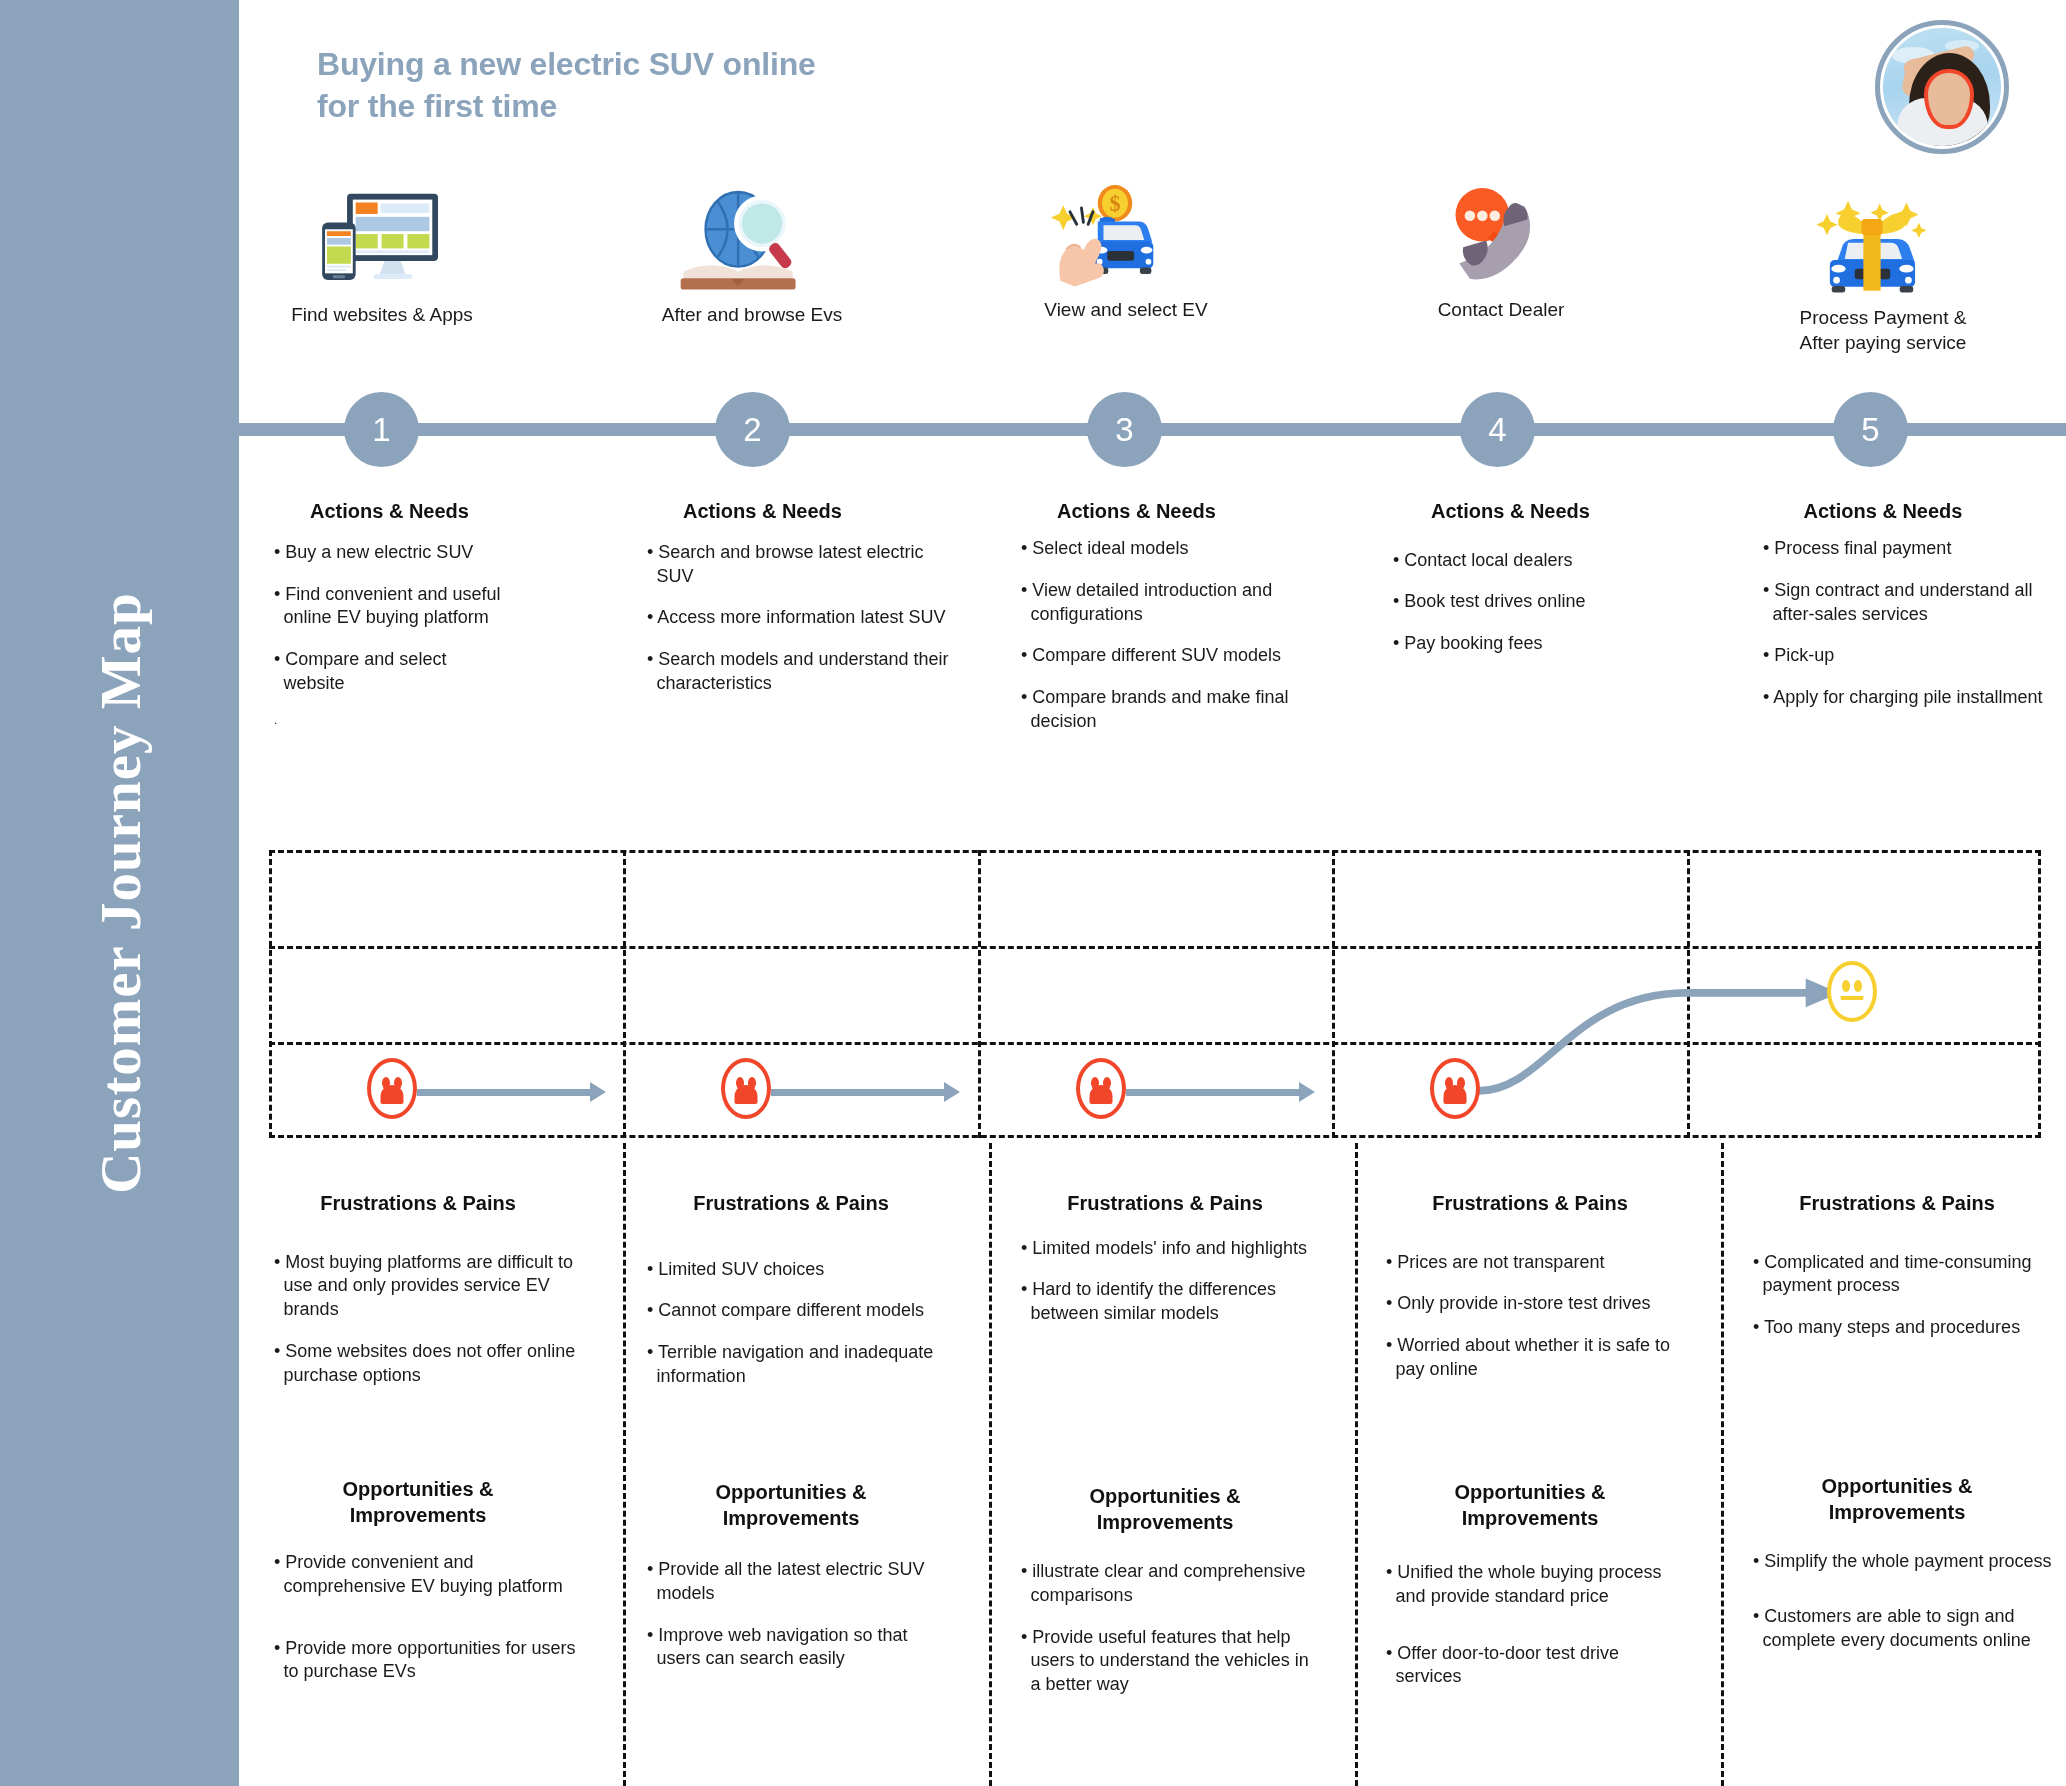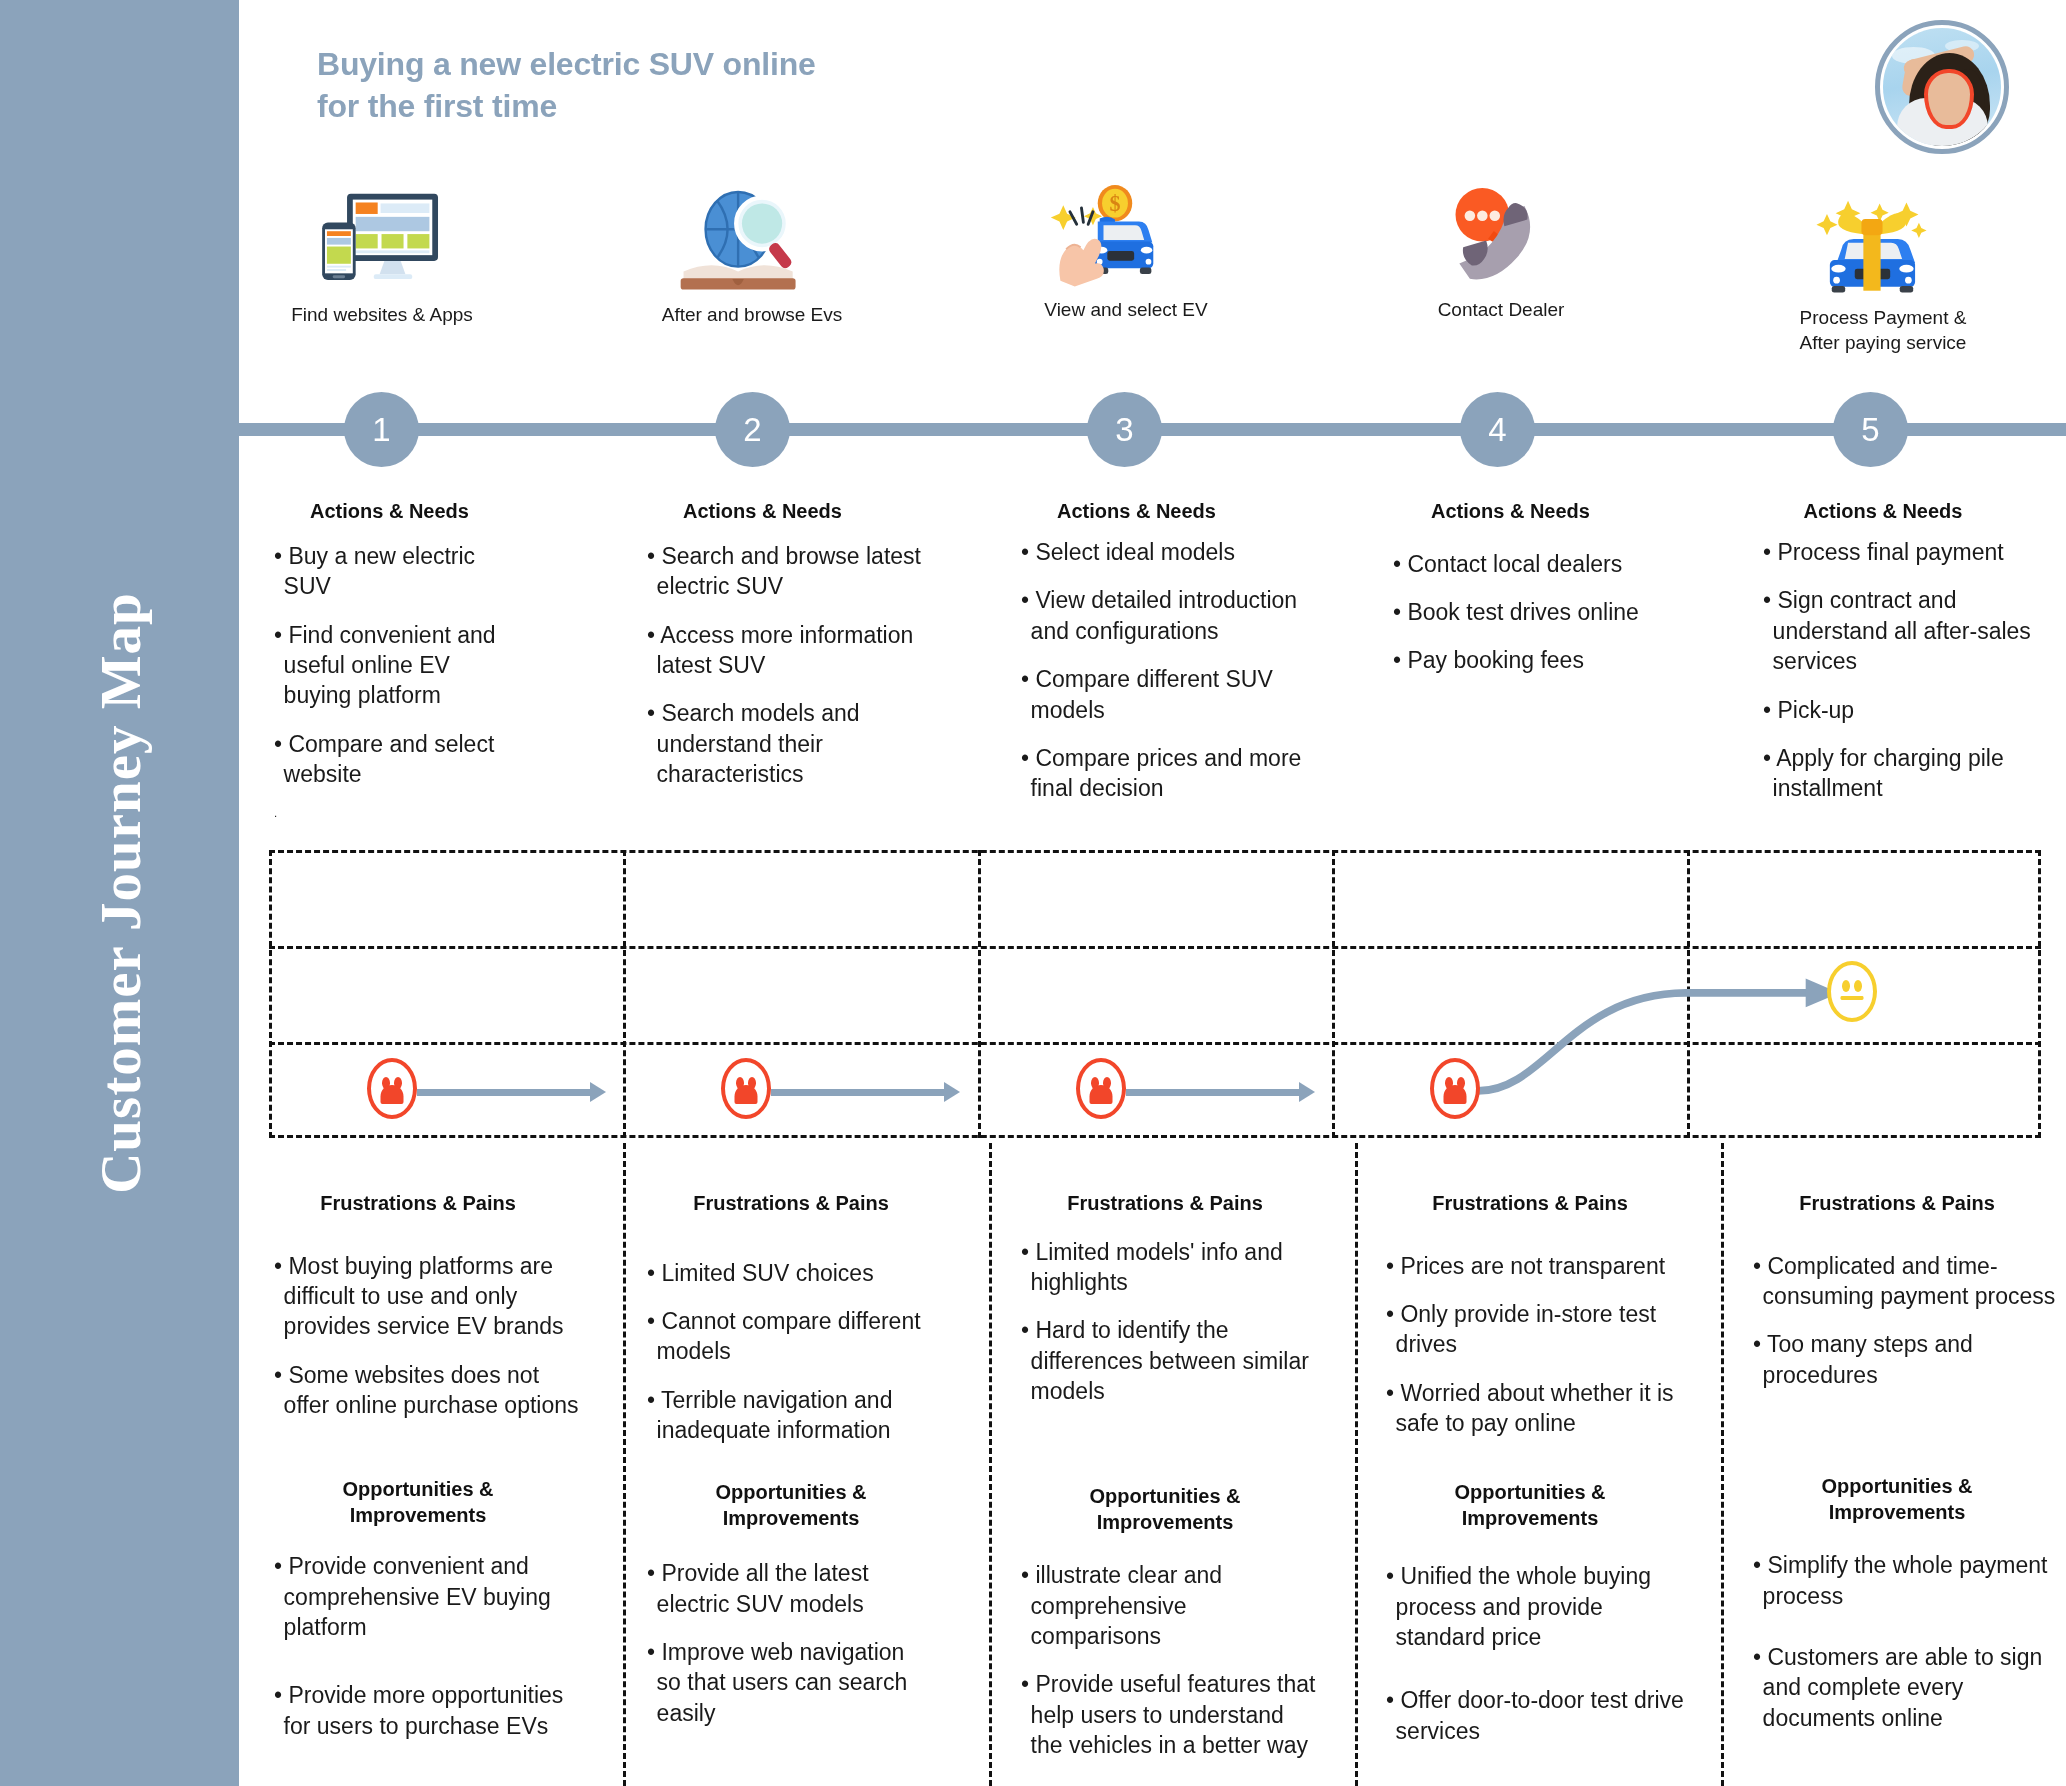--- a/index.html
+++ b/index.html
@@ -119,21 +119,21 @@
 
   
   .sec { position: absolute; }
   .sec-title {
     font-size: 20px; font-weight: 700; color: #111111;
     text-align: center; line-height: 1.28;
   }
   .bullets { margin-top: 16.3px; }
   .bullets li {
     list-style: none;
-    font-size: 23px; color: #1a1a1a; line-height: 1.32;
+    font-size: 18px; color: #1a1a1a; line-height: 1.32;
     margin-bottom: 18px; text-indent: -9.6px; padding-left: 9.6px;
   }
   .tiny-mark { font-size: 11.5px; color:#1a1a1a; margin-top: 3.8px; }
 
   
   #emotion-grid {
     position: absolute;
     left: 269px; top: 850px;
     width: 1772px; height: 288px;
   }
@@ -363,21 +363,21 @@
     <li>• Search models and understand their characteristics</li>
   </ul>
 </div>
 
 <div class="sec" style="left:1021px; top:499px; width:317px;">
   <div class="sec-title" style="width:231px;">Actions &amp; Needs</div>
   <ul class="bullets" style="width:307px; margin-top:12.5px;">
     <li>• Select ideal models</li>
     <li>• View detailed introduction and configurations</li>
     <li>• Compare different SUV models</li>
-    <li>• Compare prices and more final decision</li>
+    <li>• Compare brands and make final decision</li>
   </ul>
 </div>
 
 <div class="sec" style="left:1393px; top:499px; width:255px;">
   <div class="sec-title" style="width:235px;">Actions &amp; Needs</div>
   <ul class="bullets" style="margin-top:24px;">
     <li>• Contact local dealers</li>
     <li>• Book test drives online</li>
     <li>• Pay booking fees</li>
   </ul>

